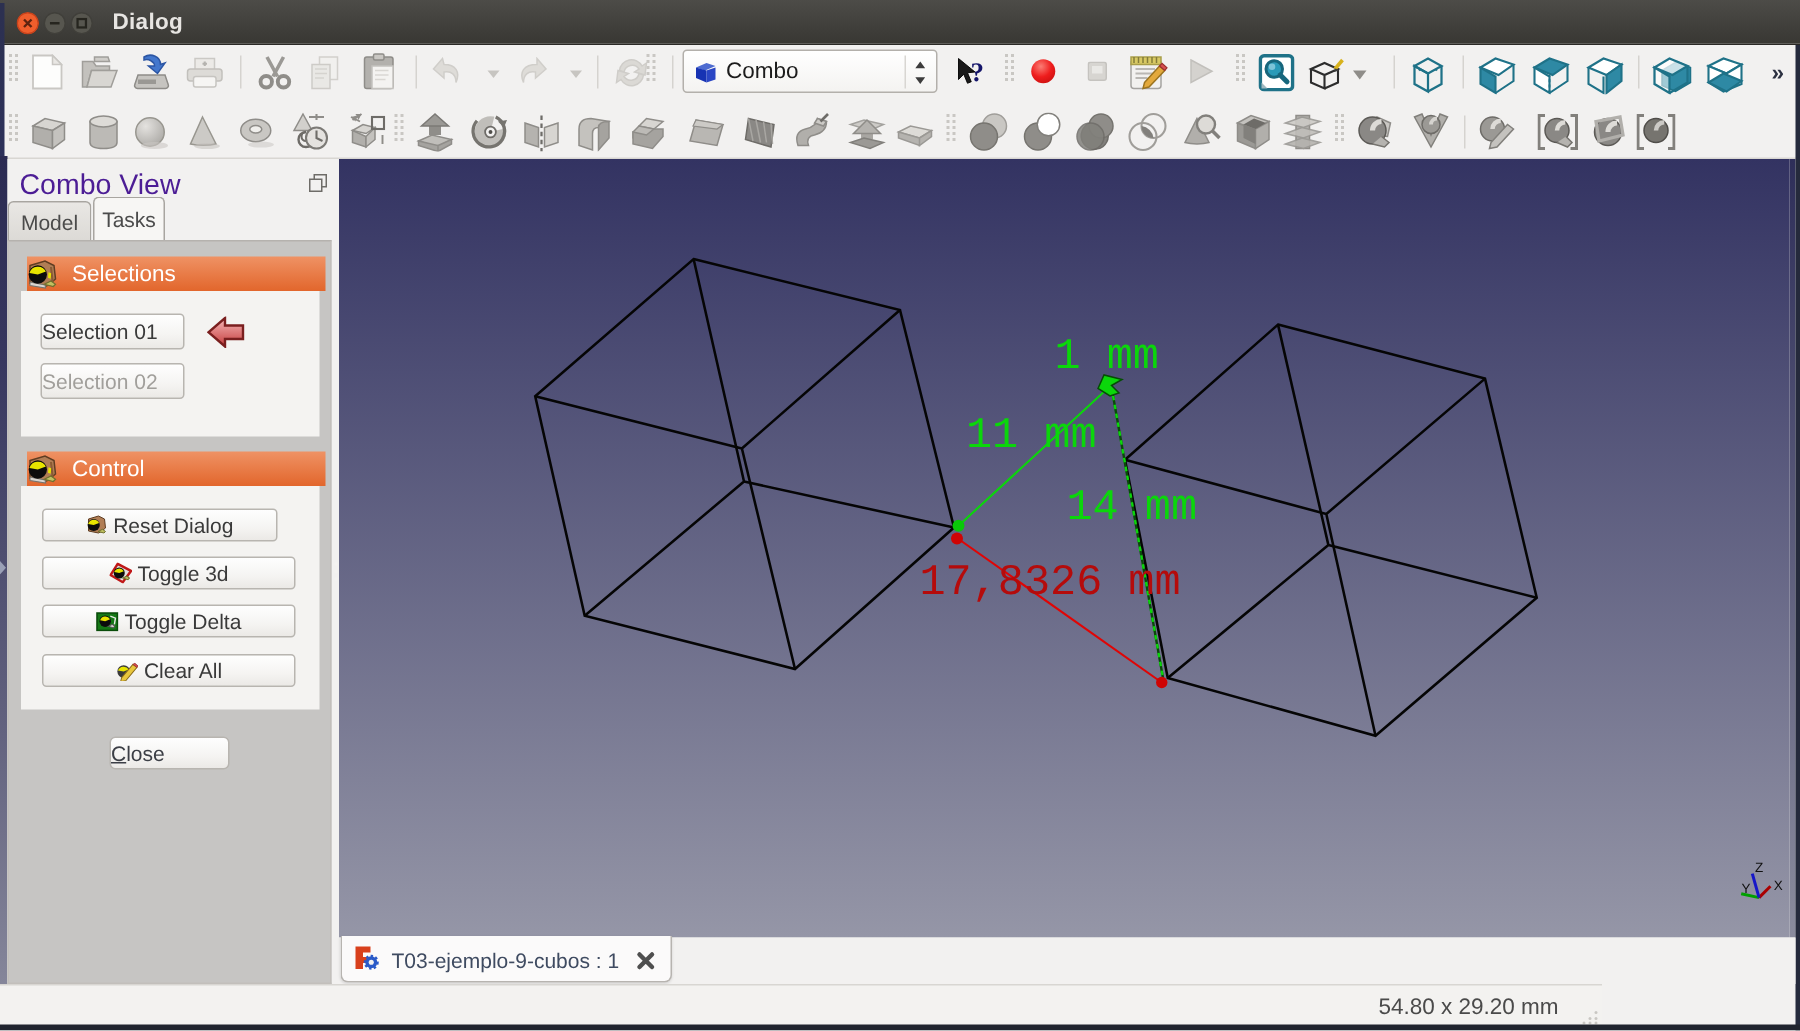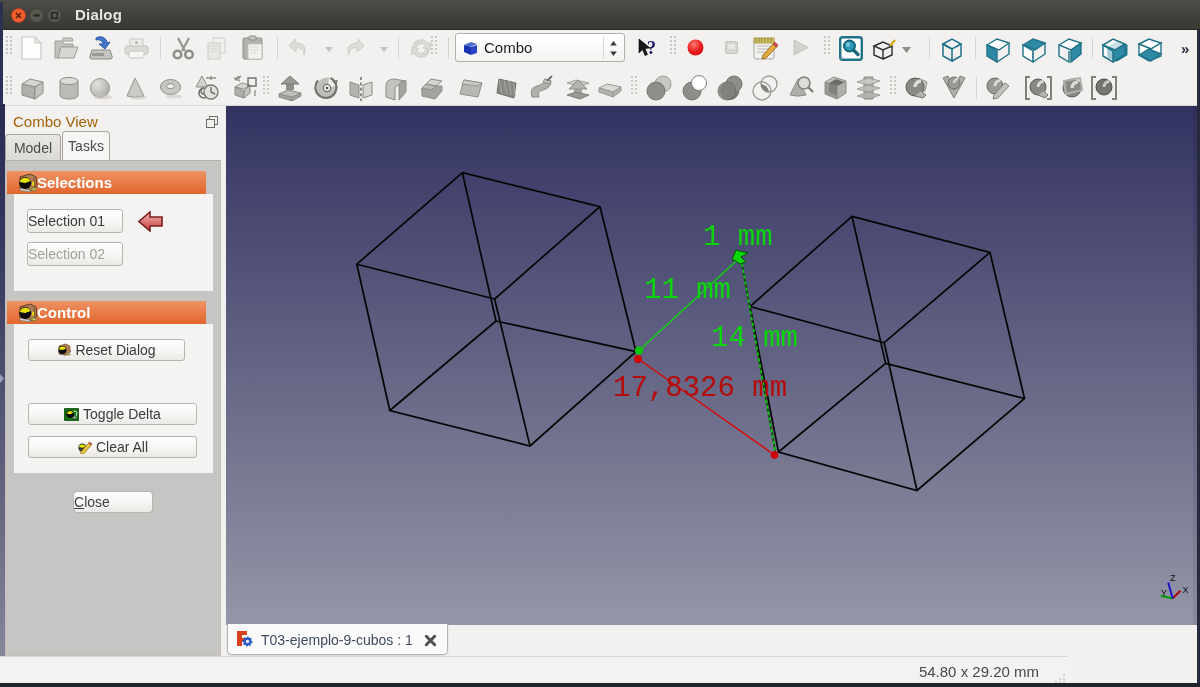--- a/index.html
+++ b/index.html
@@ -20,29 +20,29 @@
 #wbcombo{position:absolute;left:455px;top:3px;width:170px;height:29px;background:linear-gradient(#ffffff,#f4f3f1);
  border:1px solid #b3b0ab;border-radius:3px}
 #wbcombo .lbl{position:absolute;left:28px;top:5px;font-size:15px;color:#1c1c1c}
 
 #lstrip{position:absolute;left:0;top:104px;width:5px;height:552px;background:linear-gradient(#2b2b52,#37375f 25%,#63637f 70%,#85869a)}
 #rstrip{position:absolute;left:1197px;top:30px;width:3px;height:657px;background:#252a3c}
 #rcol{position:absolute;left:1193px;top:106px;width:4px;height:519px;background:linear-gradient(#2e2e59,#8a8b9d)}
 #bstrip{position:absolute;left:0;top:683px;width:1200px;height:4px;background:#20242e}
 
 #panel{position:absolute;left:5px;top:106px;width:217px;height:550px;background:#f2f1f0}
-#pv-title{position:absolute;left:8px;top:7px;font-size:15px;color:#a16207}
+#pv-title{position:absolute;left:8px;top:7px;font-size:19px;color:#4c1d95}
 #float-ic{position:absolute;left:201px;top:10px;width:12px;height:12px}
 .tab{position:absolute;top:28px;height:26px;border:1px solid #a8a5a0;border-bottom:none;border-radius:4px 4px 0 0;
  font-size:14px;color:#4b4b4b;text-align:center}
 #tab-model{left:0px;width:56px;background:linear-gradient(#e9e7e4,#dcdad6);line-height:26px}
 #tab-tasks{left:57px;top:25px;height:29px;width:48px;background:#f7f6f4;line-height:28px;z-index:2}
 #pane{position:absolute;left:0px;top:54px;width:216px;height:496px;background:#c6c5c3;border:1px solid #c2bfbb;border-top:1px solid #b5b2ae}
-.ghead{position:absolute;left:1px;width:199px;height:23px;background:linear-gradient(#ef9264,#e2662c);color:#fff;
- font-size:15px;font-weight:bold;line-height:23px}
+.ghead{position:absolute;left:12px;width:199px;height:23px;background:linear-gradient(#ef9264,#e2662c);color:#fff;
+ font-size:15px;font-weight:normal;line-height:23px}
 .gbody{position:absolute;left:8px;width:199px;background:#f4f3f1}
 .btn{position:absolute;background:linear-gradient(#fefefe,#f5f4f2 60%,#ebe9e6);border:1px solid #b8b5b0;border-radius:3px;
  font-size:14px;color:#3a3a3a;text-align:left}
 .bicon{display:flex;align-items:center;justify-content:center}
 .bicon svg{margin-right:4px}
 
 #viewport{position:absolute;left:226px;top:106px;width:967px;height:519px;
  background:linear-gradient(#333362,#9596a7)}
 
 #tabbar{position:absolute;left:226px;top:625px;width:971px;height:31px;background:#f2f1f0}
@@ -513,20 +513,29 @@
     </svg>
     <div class="gbody" style="top:163px;height:149px"></div>
     <div class="btn bicon" style="left:22px;top:178px;width:157px;height:22px">
       <svg width="14" height="14" viewBox="0 0 21 20">
           <path d="M3 4L13 1l6 3 1 9-5 4-2 1-10-2z" fill="#b07d55" stroke="#5f3d22"></path>
           <circle cx="8.2" cy="10" r="6.1" fill="#0c0c0c"></circle>
           <path d="M2.6 9A6 6 0 0113.6 8L8.2 10z" fill="#e8e400"></path>
           <path d="M12.5 16.5l6 1.5 1.5-1.5-3-2.2z" fill="#c0c060" stroke="#6f6f2e"></path>
         </svg>
       <span>Reset Dialog</span>
+      </div>
+    <div class="btn bicon" style="left:22px;top:210px;width:169px;height:22px">
+      <svg width="15" height="14" viewBox="0 0 22 20">
+          <path d="M8 1l13 7-8 11L1 12z" fill="#e4e2df" stroke="#c01818" stroke-width="2.4"></path>
+          <circle cx="9.5" cy="10" r="5.4" fill="#0c0c0c"></circle>
+          <path d="M4.6 9A5.3 5.3 0 0114 8.2L9.5 10z" fill="#e8e400"></path>
+          <path d="M13 15l5 1.5 1.5-1.5-2.5-2z" fill="#c0c060" stroke="#6f6f2e"></path>
+        </svg>
+      <span>Toggle 3d</span>
       </div>
     <div class="btn bicon" style="left:22px;top:275px;width:169px;height:22px">
       <svg width="15" height="14" viewBox="0 0 22 20">
           <circle cx="8" cy="11" r="6.2" fill="#3a3a3a"></circle>
           <path d="M2.4 10A6 6 0 0113 9L8 11z" fill="#e8e400"></path>
           <path d="M6 17L17 4l4 3L10 20l-5 1z" fill="#e8c63c" stroke="#8a6a1a" stroke-width="1"></path>
           <path d="M17 4l4 3 1-1.5L19 3z" fill="#d65050" stroke="#9c3030" stroke-width=".8"></path>
         </svg>
       <span>Clear All</span>
       </div>

